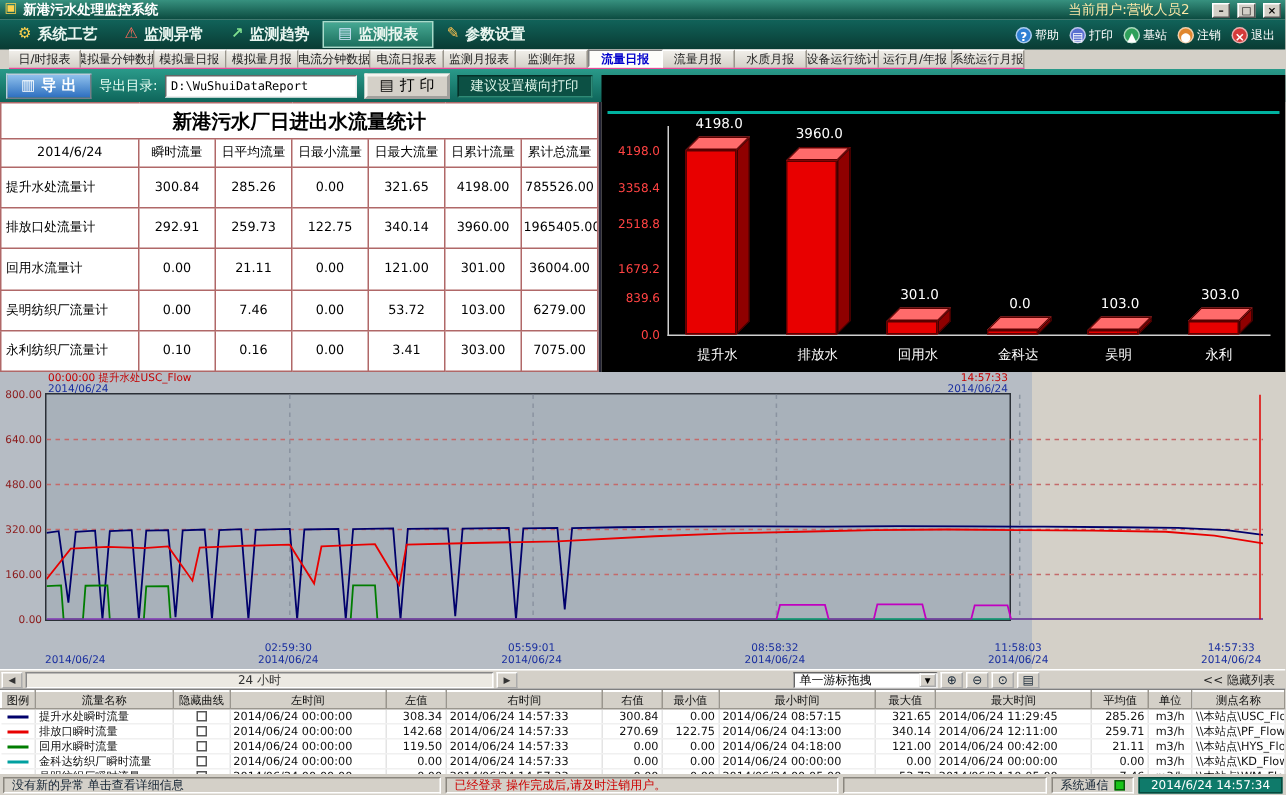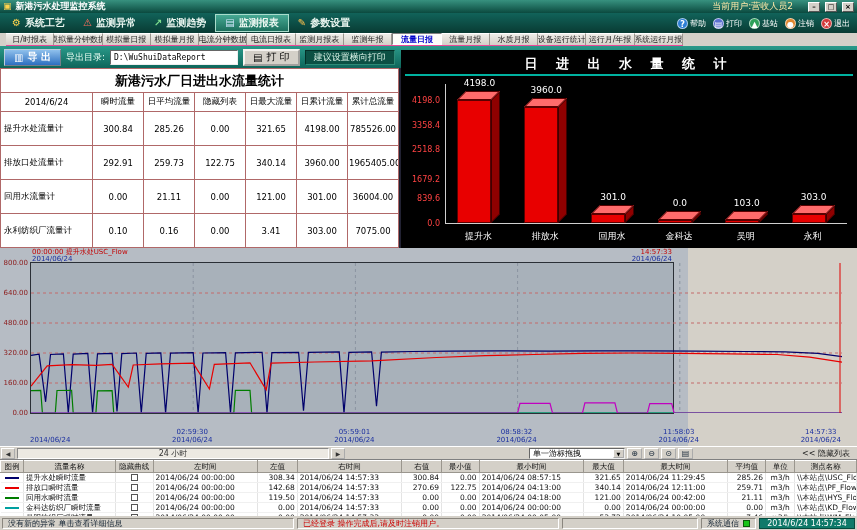--- a/index.html
+++ b/index.html
@@ -200,21 +200,21 @@
         <col>
       </colgroup>
   <tbody>
         <tr>
           <td colspan="7" class="rtitle">新港污水厂日进出水流量统计</td>
         </tr>
         <tr>
           <td class="rhead">2014/6/24</td>
           <td class="rhead">瞬时流量</td>
           <td class="rhead">日平均流量</td>
-          <td class="rhead">隐藏列表</td>
+          <td class="rhead">日最小流量</td>
           <td class="rhead">日最大流量</td>
           <td class="rhead">日累计流量</td>
           <td class="rhead">累计总流量</td>
         </tr>
         <tr>
           <td class="rlabel">提升水处流量计</td>
           <td>300.84</td>
           <td>285.26</td>
           <td>0.00</td>
           <td>321.65</td>
@@ -233,34 +233,42 @@
         <tr>
           <td class="rlabel">回用水流量计</td>
           <td>0.00</td>
           <td>21.11</td>
           <td>0.00</td>
           <td>121.00</td>
           <td>301.00</td>
           <td>36004.00</td>
         </tr>
         <tr>
+          <td class="rlabel">吴明纺织厂流量计</td>
+          <td>0.00</td>
+          <td>7.46</td>
+          <td>0.00</td>
+          <td>53.72</td>
+          <td>103.00</td>
+          <td>6279.00</td>
+        </tr>
+        <tr>
           <td class="rlabel">永利纺织厂流量计</td>
           <td>0.10</td>
           <td>0.16</td>
           <td>0.00</td>
           <td>3.41</td>
           <td>303.00</td>
           <td>7075.00</td>
         </tr>
       </tbody>
     </table>
 </div>
 
 <div class="barchart">
-  <div class="bc-title">日 进 出 水 量 统 计</div>
   <div class="bc-sep"></div>
   <div id="bc-yticks">
       <div class="bc-ytick" style="top: 135px;">0.0</div>
       <div class="bc-ytick" style="top: 110.4px;">839.6</div>
       <div class="bc-ytick" style="top: 91px;">1679.2</div>
       <div class="bc-ytick" style="top: 61.2px;">2518.8</div>
       <div class="bc-ytick" style="top: 36.6px; margin-left: 10px;">3358.4</div>
       <div class="bc-ytick" style="top: 12px;">4198.0</div>
     </div>
   <div id="bc-plot">

